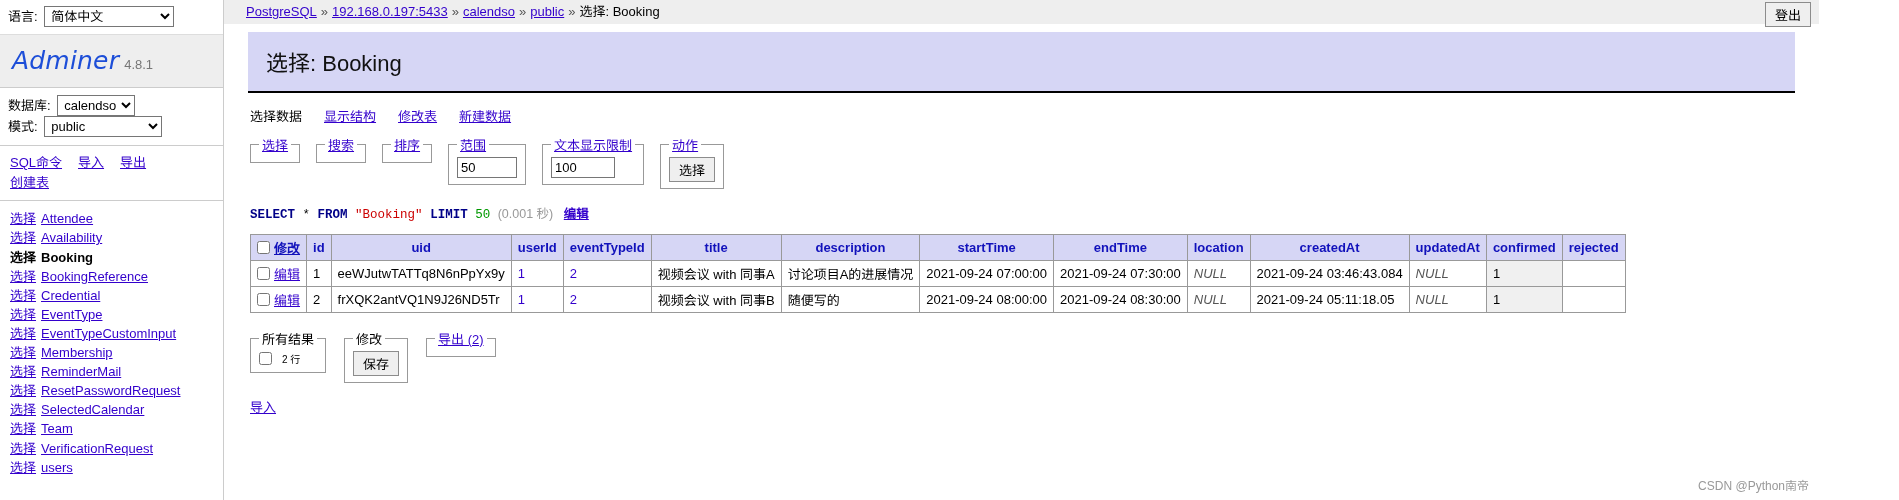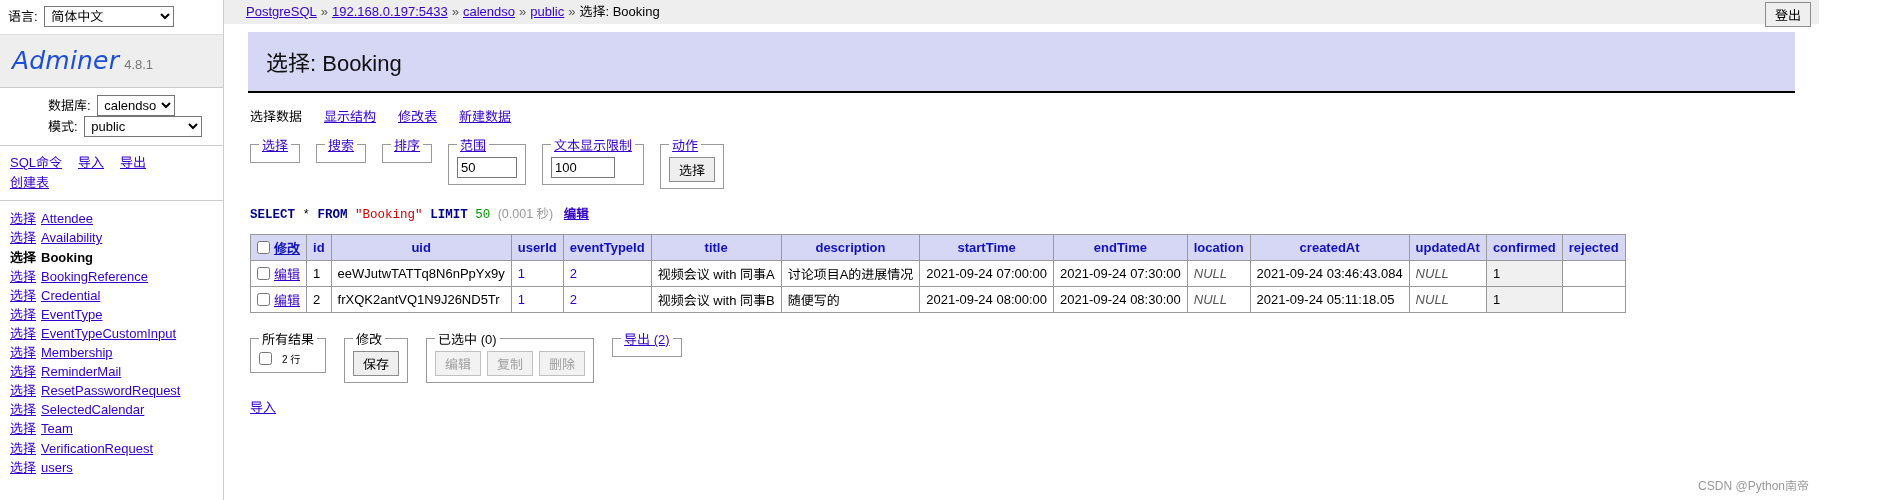--- a/index.html
+++ b/index.html
@@ -60,21 +60,21 @@
   #brand .ver {
     font-size: 13px;
     color: #777777;
     margin-left: 5px;
   }
   .db-block {
     padding: 7px 8px 8px 8px;
     border-bottom: 1px solid #cccccc;
     line-height: 1.55;
   }
-  .db-block .row { white-space: nowrap; margin-left: 40px; }
+  .db-block .row { white-space: nowrap; }
   .db-block .lbl { margin-right: 3px; }
   .links-block {
     padding: 7px 8px 8px 10px;
     border-bottom: 1px solid #cccccc;
     line-height: 1.5;
   }
   a {
     color: #3300cc;
     text-decoration: underline;
     cursor: pointer;
@@ -437,28 +437,20 @@
           <legend>所有结果</legend>
           <div class="inner">
             <input type="checkbox" style="">
             <span class="cnt">2 行</span>
           </div>
         </fieldset>
         <fieldset class="fs">
           <legend>修改</legend>
           <button class="btn">保存</button>
         </fieldset>
-        <fieldset class="fs">
-          <legend>已选中 (0)</legend>
-          <div class="inner">
-            <button class="btn" disabled="">编辑</button>
-            <button class="btn" disabled="">复制</button>
-            <button class="btn" disabled="">删除</button>
-          </div>
-        </fieldset>
         <fieldset class="fs empty">
           <legend><a>导出 (2)</a></legend>
         </fieldset>
       </div>
 
       <div id="import-link">
         <a>导入</a>
       </div>
     </div>
   </div>

